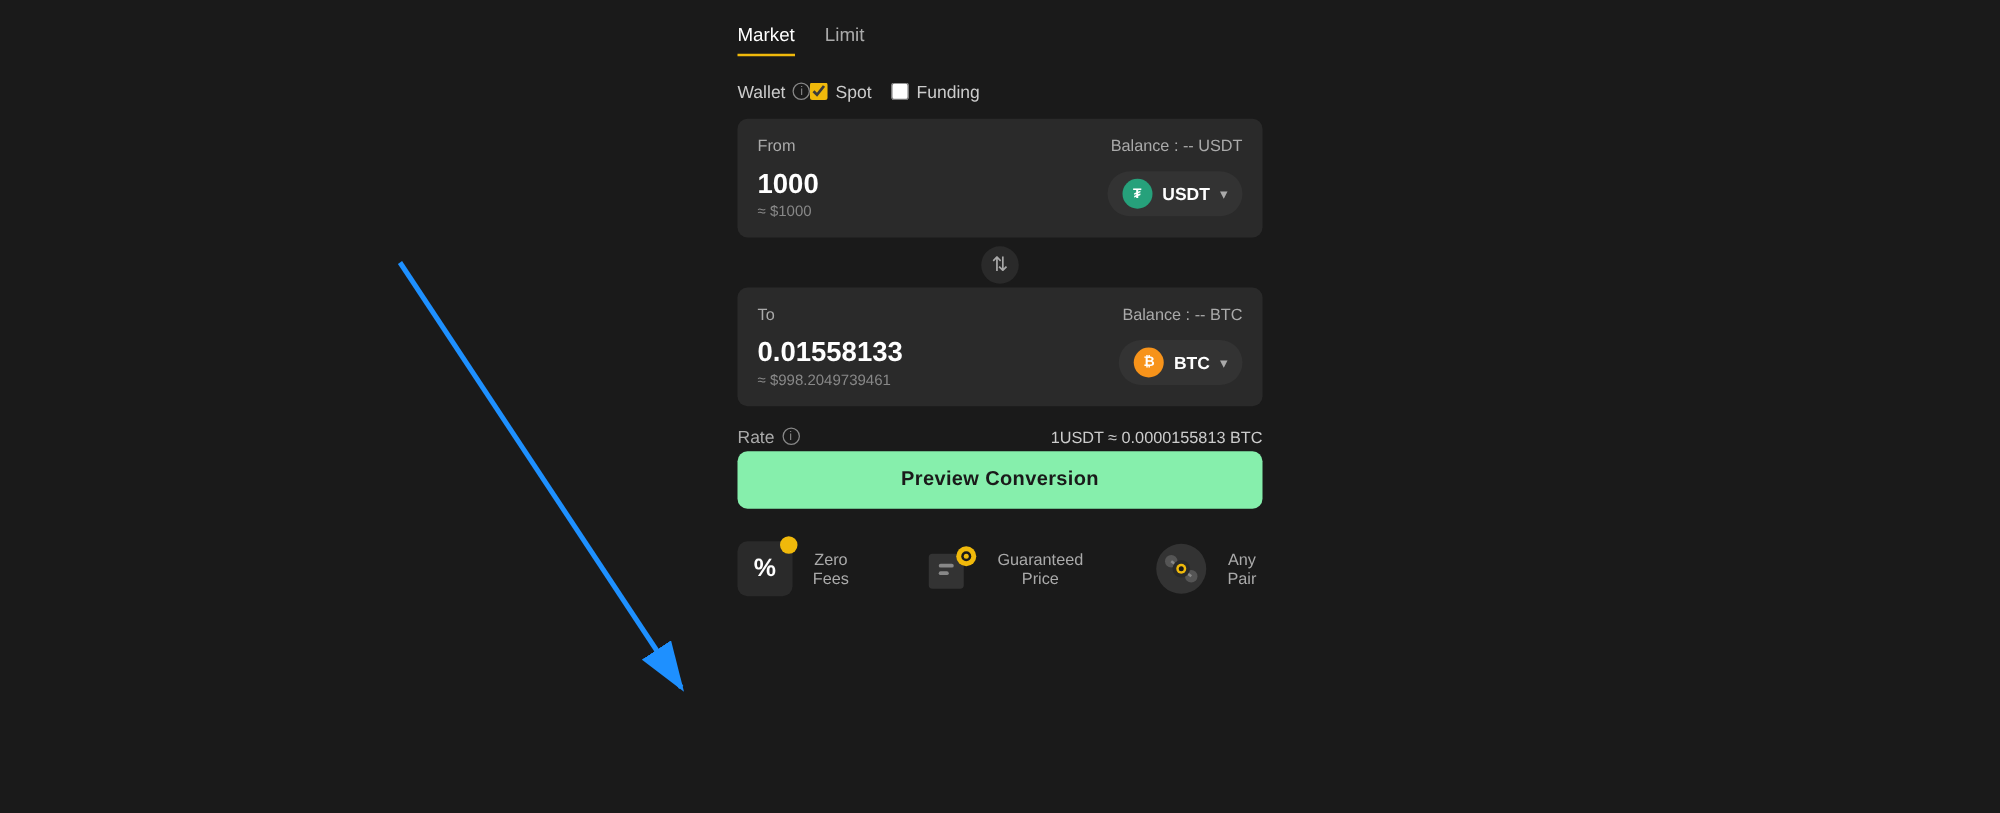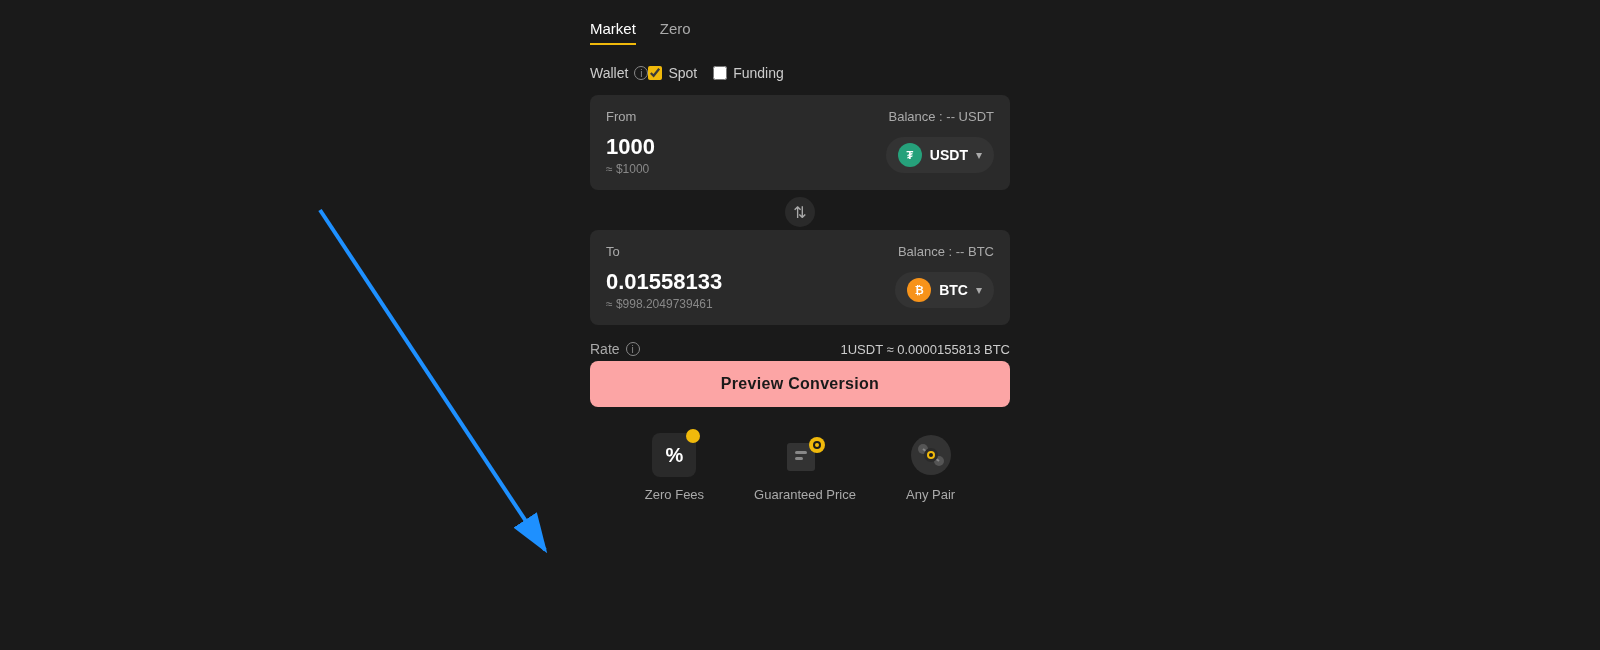--- a/index.html
+++ b/index.html
@@ -236,41 +236,40 @@
 
     .rate-value {
       color: #ccc;
       font-size: 13px;
     }
 
     
     .preview-btn {
       width: 100%;
       padding: 14px;
-      background: #fca5a5;
+      background: #86efac;
       border: none;
       border-radius: 8px;
       font-size: 16px;
       font-weight: 600;
       color: #1a1a1a;
       cursor: pointer;
       letter-spacing: 0.3px;
     }
 
     
     .features-row {
       display: flex;
       justify-content: center;
       gap: 50px;
       margin-top: 24px;
     }
 
     .feature-item {
       display: flex;
-      flex-direction: column;
       align-items: center;
       gap: 8px;
     }
 
     .feature-icon {
       width: 48px;
       height: 48px;
       display: flex;
       align-items: center;
       justify-content: center;
@@ -321,21 +320,21 @@
     }
   </style>
 </head>
 <body>
 
 <div class="page-container">
   <div class="main-panel">
 
     <div class="tabs">
       <div class="tab active">Market</div>
-      <div class="tab">Zero</div>
+      <div class="tab">Limit</div>
     </div>
 
     <div class="wallet-row">
       <div class="wallet-label">
         <span>Wallet</span>
         <span class="info-icon">i</span>
       </div>
       <div class="wallet-options">
         <label class="checkbox-label">
           <input type="checkbox" checked="" style="">

